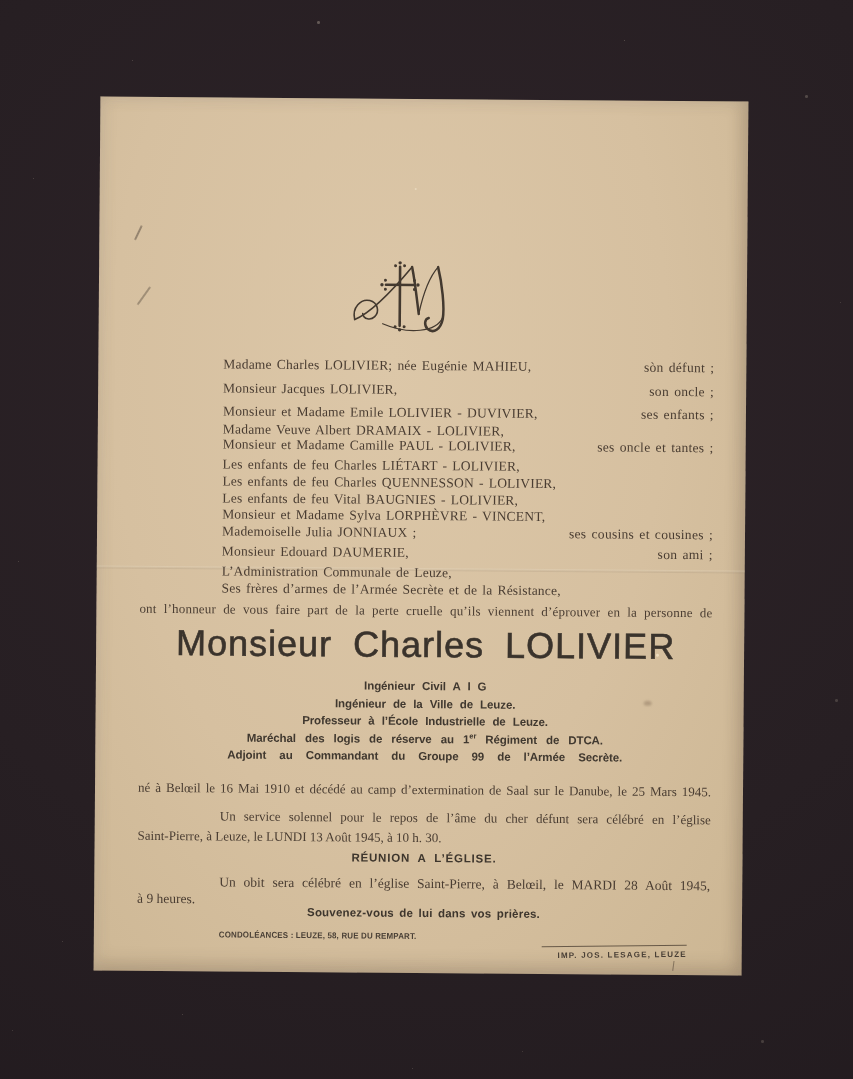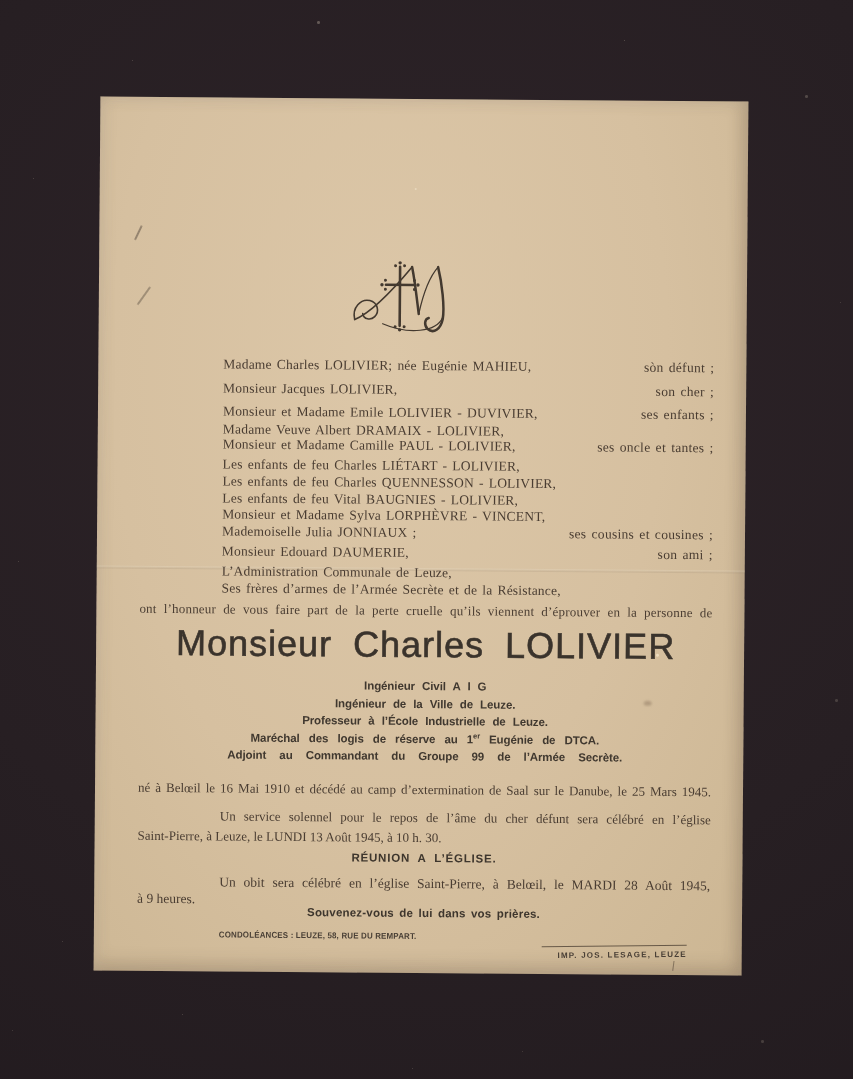--- a/index.html
+++ b/index.html
@@ -116,21 +116,21 @@
     </g>
   </svg>
 
   <div class="fam-list">
     <div class="fam-row">
         <span>Madame Charles LOLIVIER; née Eugénie MAHIEU,</span>
         <span class="rel">sòn défunt ;</span>
       </div>
     <div class="fam-row mt7">
         <span>Monsieur Jacques LOLIVIER,</span>
-        <span class="rel">son cher ;</span>
+        <span class="rel">son oncle ;</span>
       </div>
     <div class="fam-row mt6">
         <span>Monsieur et Madame Emile LOLIVIER - DUVIVIER,</span>
         <span class="rel">ses enfants ;</span>
       </div>
     <div class="fam-row mt1">
         <span>Madame Veuve Albert DRAMAIX - LOLIVIER,</span>
         <span class="rel"></span>
       </div>
     <div class="fam-row mtm2">
@@ -172,21 +172,21 @@
   </div>
 
   <div class="para announce">ont l’honneur de vous faire part de la perte cruelle qu’ils viennent d’éprouver en la personne de</div>
 
   <div class="para title">Monsieur Charles LOLIVIER</div>
 
   <div class="para roles">
     <div>Ingénieur Civil A I G</div>
     <div>Ingénieur de la Ville de Leuze.</div>
     <div>Professeur à l’École Industrielle de Leuze.</div>
-    <div class="r4"><span>Maréchal des logis de réserve au 1</span><sup>er</sup><span> Eugénie de DTCA.</span></div>
+    <div class="r4"><span>Maréchal des logis de réserve au 1</span><sup>er</sup><span> Régiment de DTCA.</span></div>
     <div class="r5">Adjoint au Commandant du Groupe 99 de l’Armée Secrète.</div>
   </div>
 
   <div class="para bio">né à Belœil le 16 Mai 1910 et décédé au camp d’extermination de Saal sur le Danube, le 25 Mars 1945.</div>
 
   <div class="para service">
     <div class="line1">Un service solennel pour le repos de l’âme du cher défunt sera célébré en l’église</div>
     <div class="line2">Saint-Pierre, à Leuze, le LUNDI 13 Août 1945, à 10 h. 30.</div>
   </div>
 

